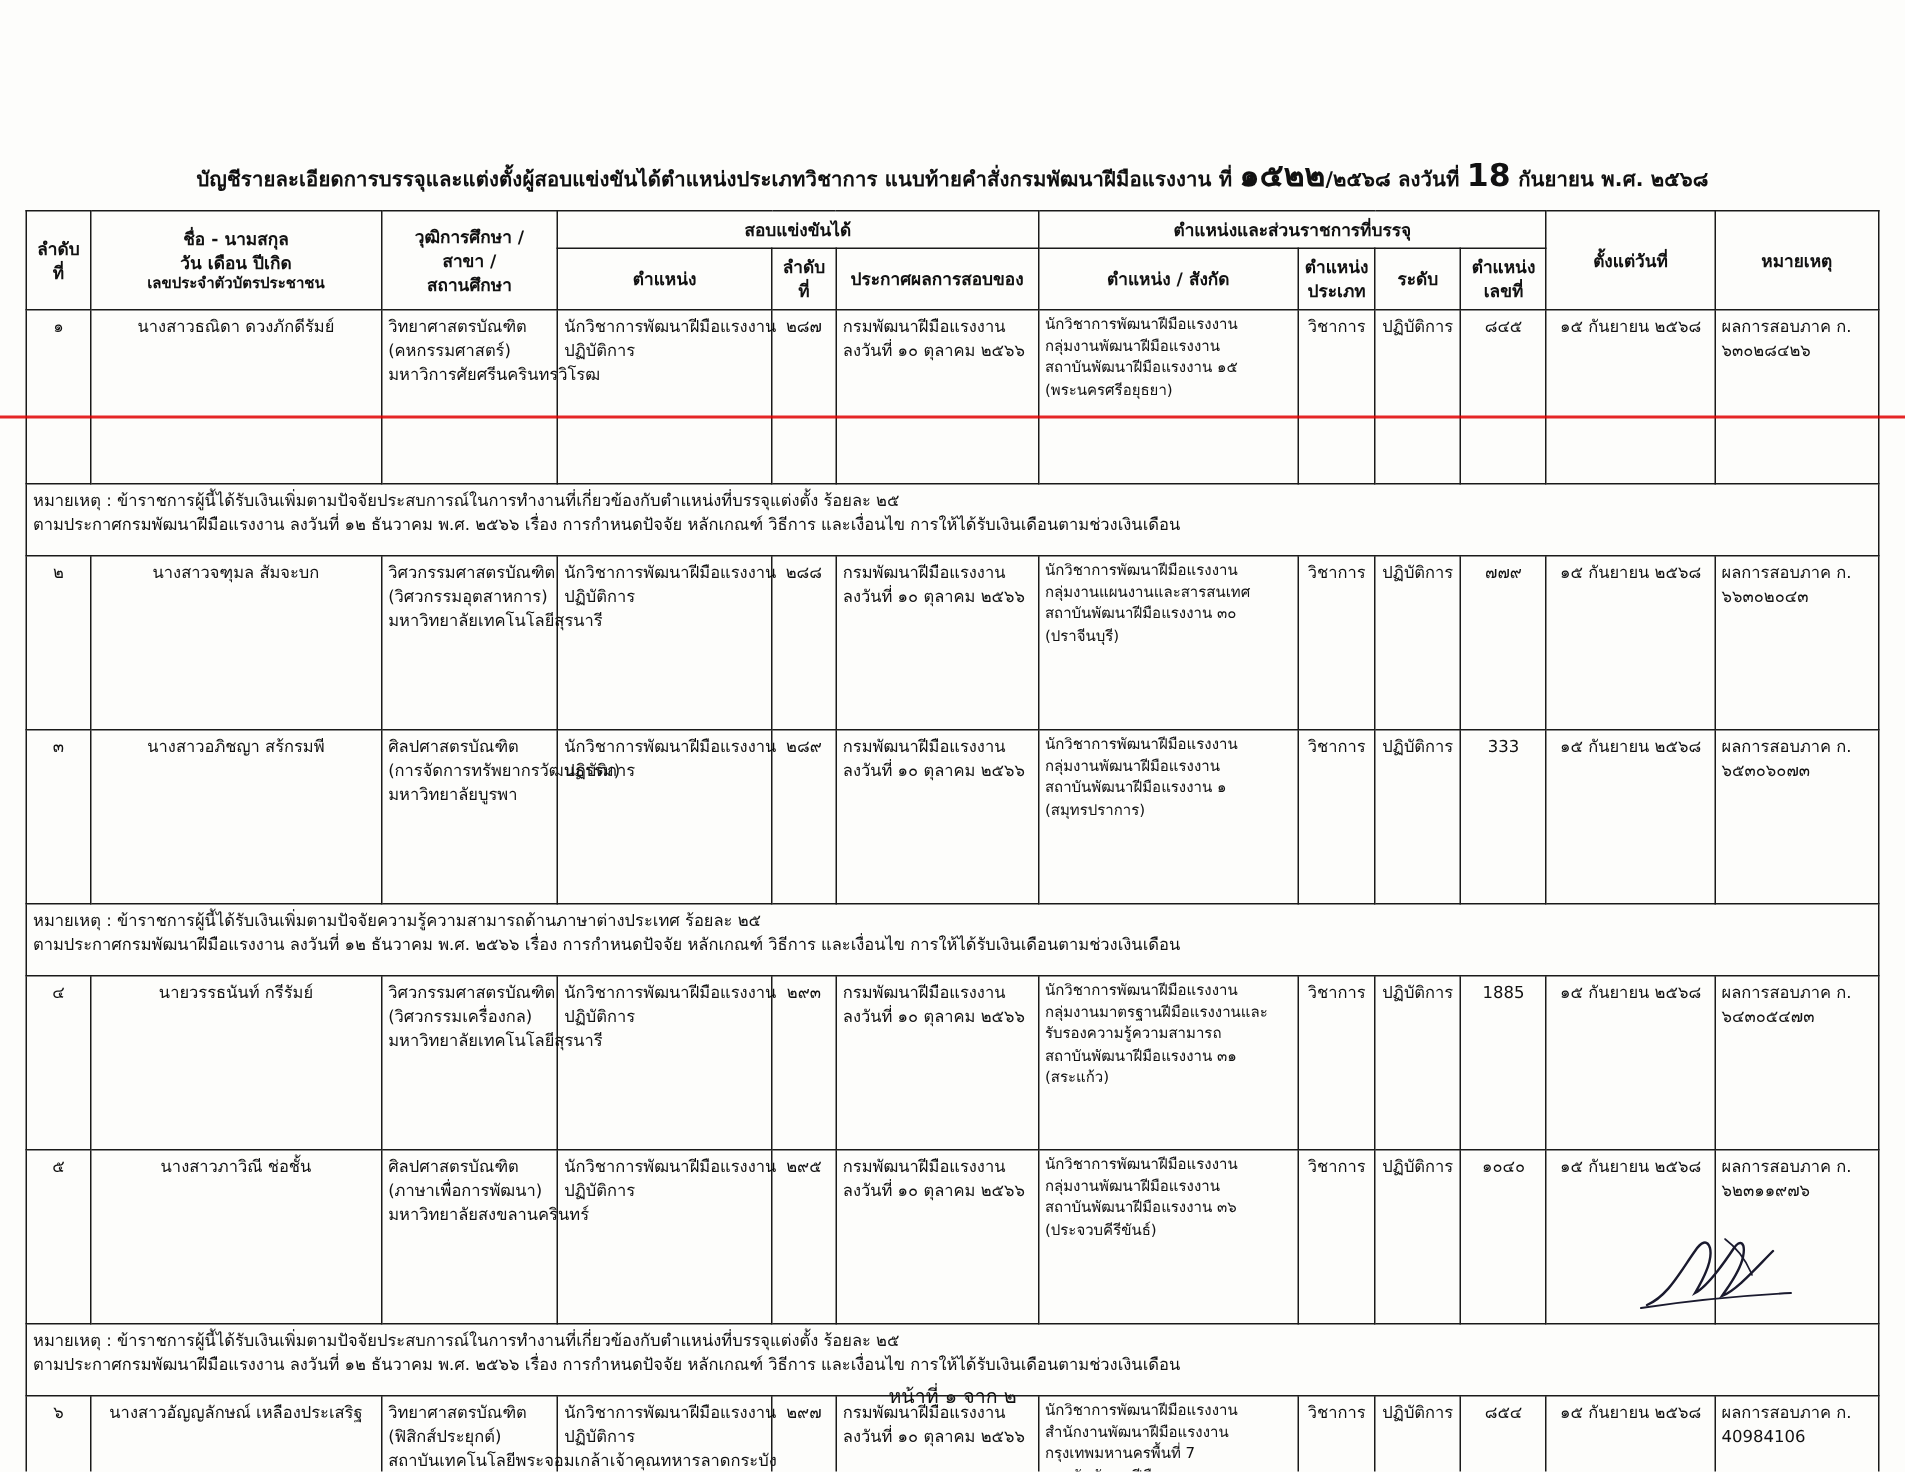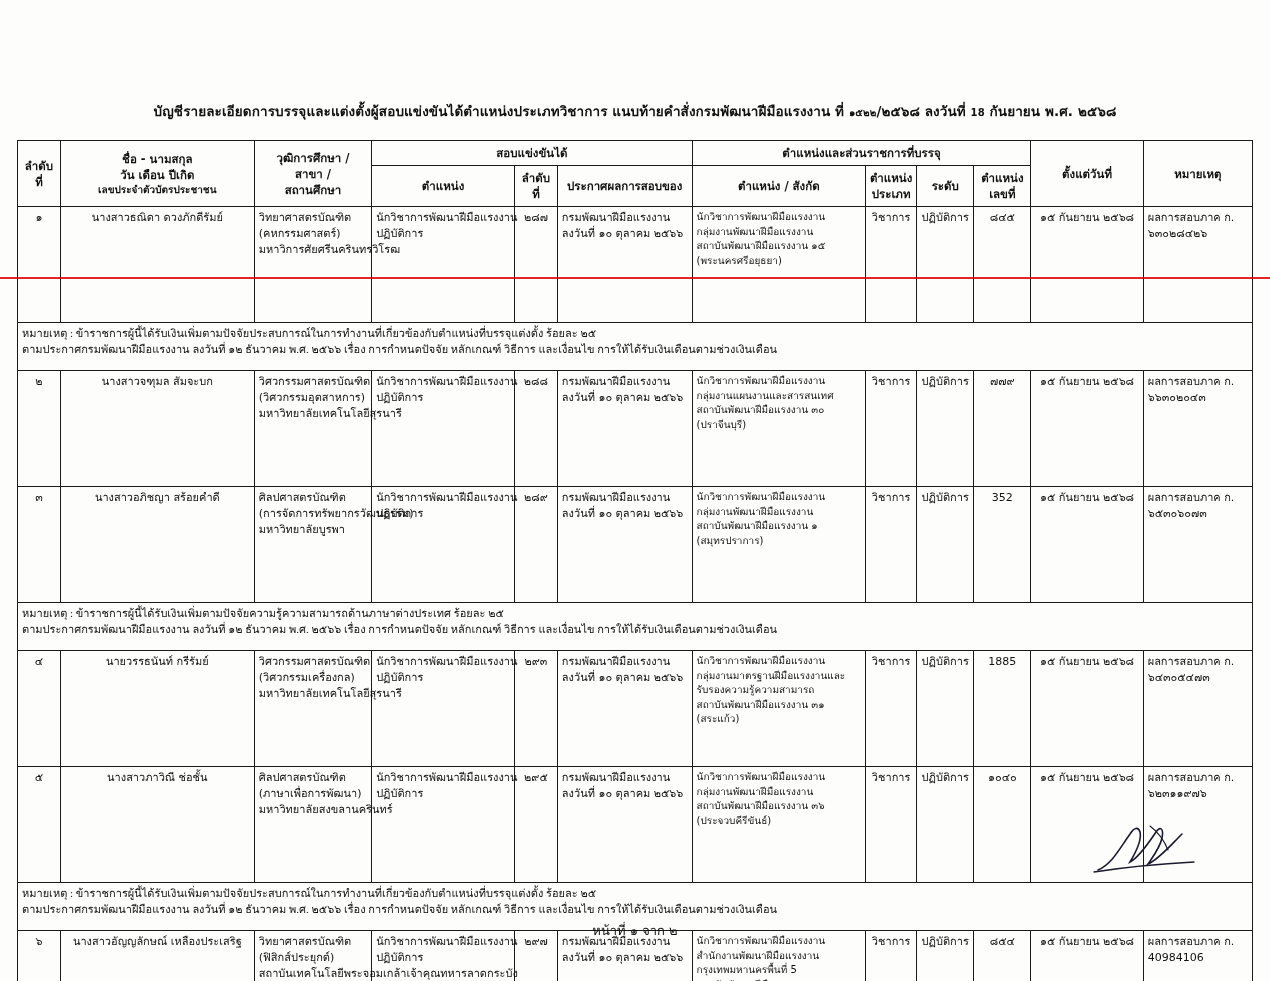--- a/index.html
+++ b/index.html
@@ -26,21 +26,21 @@
     left: 0;
     top: 100px;
     width: 1270px;
     text-align: center;
     font-size: 13.5px;
     font-weight: bold;
     letter-spacing: 0.1px;
     white-space: nowrap;
   }
   .doc-title .big {
-    font-size: 10px;
+    font-size: 21px;
   }
   table.main {
     position: absolute;
     left: 17px;
     top: 140px;
     width: 1236px;
     border-collapse: collapse;
     table-layout: fixed;
   }
   table.main td, table.main th {
@@ -58,21 +58,20 @@
     line-height: 1.4;
     padding: 4px 2px;
   }
   .c-center { text-align: center; }
   .row-body td { height: 108px; }
   .note-row td {
     height: 40px;
     font-size: 11px;
     padding-left: 36px;
     line-height: 1.7;
-    font-family: Liberation Serif, serif;
   }
   .redline {
     position: absolute;
     left: 0;
     top: 277px;
     width: 1270px;
     height: 2px;
     background: #e00000;
     opacity: 0.85;
   }
@@ -236,21 +235,21 @@
           <td class="c-center">๗๗๙</td>
           <td class="c-center">๑๕  กันยายน ๒๕๖๘</td>
           <td class="cell-lines">
             <div>ผลการสอบภาค ก.</div>
             <div>๖๖๓๐๒๐๔๓</div>
           </td>
         </tr>
         <tr class="row-body">
           <td class="c-center">๓</td>
           <td class="c-center cell-lines">
-            <div>นางสาวอภิชญา  สร้อยคำดี</div>
+            <div>นางสาวอภิชญา  สร้กรมพี</div>
           </td>
           <td class="cell-lines">
             <div>ศิลปศาสตรบัณฑิต</div>
             <div>(การจัดการทรัพยากรวัฒนธรรม)</div>
             <div>มหาวิทยาลัยบูรพา</div>
           </td>
           <td class="cell-lines">
             <div>นักวิชาการพัฒนาฝีมือแรงงาน</div>
             <div>ปฏิบัติการ</div>
           </td>
@@ -259,21 +258,21 @@
             <div>กรมพัฒนาฝีมือแรงงาน</div>
             <div>ลงวันที่ ๑๐ ตุลาคม ๒๕๖๖</div>
           </td>
           <td>
             <div class="small">นักวิชาการพัฒนาฝีมือแรงงาน</div>
             <div class="small">กลุ่มงานพัฒนาฝีมือแรงงาน</div>
             <div class="small">สถาบันพัฒนาฝีมือแรงงาน ๑ (สมุทรปราการ)</div>
           </td>
           <td class="c-center">วิชาการ</td>
           <td class="c-center">ปฏิบัติการ</td>
-          <td class="c-center">352</td>
+          <td class="c-center">333</td>
           <td class="c-center">๑๕  กันยายน ๒๕๖๘</td>
           <td class="cell-lines">
             <div>ผลการสอบภาค ก.</div>
             <div>๖๕๓๐๖๐๗๓</div>
           </td>
         </tr>
         <tr class="note-row">
           <td colspan="12">
             <div>หมายเหตุ : ข้าราชการผู้นี้ได้รับเงินเพิ่มตามปัจจัยความรู้ความสามารถด้านภาษาต่างประเทศ ร้อยละ ๒๕</div>
             <div>ตามประกาศกรมพัฒนาฝีมือแรงงาน ลงวันที่ ๑๒ ธันวาคม พ.ศ. ๒๕๖๖  เรื่อง การกำหนดปัจจัย หลักเกณฑ์ วิธีการ และเงื่อนไข การให้ได้รับเงินเดือนตามช่วงเงินเดือน</div>
@@ -365,21 +364,21 @@
             <div>นักวิชาการพัฒนาฝีมือแรงงาน</div>
             <div>ปฏิบัติการ</div>
           </td>
           <td class="c-center">๒๙๗</td>
           <td class="cell-lines">
             <div>กรมพัฒนาฝีมือแรงงาน</div>
             <div>ลงวันที่ ๑๐ ตุลาคม ๒๕๖๖</div>
           </td>
           <td>
             <div class="small">นักวิชาการพัฒนาฝีมือแรงงาน</div>
-            <div class="small">สำนักงานพัฒนาฝีมือแรงงานกรุงเทพมหานครพื้นที่ 5</div>
+            <div class="small">สำนักงานพัฒนาฝีมือแรงงานกรุงเทพมหานครพื้นที่ 7</div>
             <div class="small">สถาบันพัฒนาฝีมือแรงงาน ๑๓ (กรุงเทพมหานคร)</div>
           </td>
           <td class="c-center">วิชาการ</td>
           <td class="c-center">ปฏิบัติการ</td>
           <td class="c-center">๘๕๔</td>
           <td class="c-center">๑๕  กันยายน ๒๕๖๘</td>
           <td class="cell-lines">
             <div>ผลการสอบภาค ก.</div>
             <div>40984106</div>
           </td>

